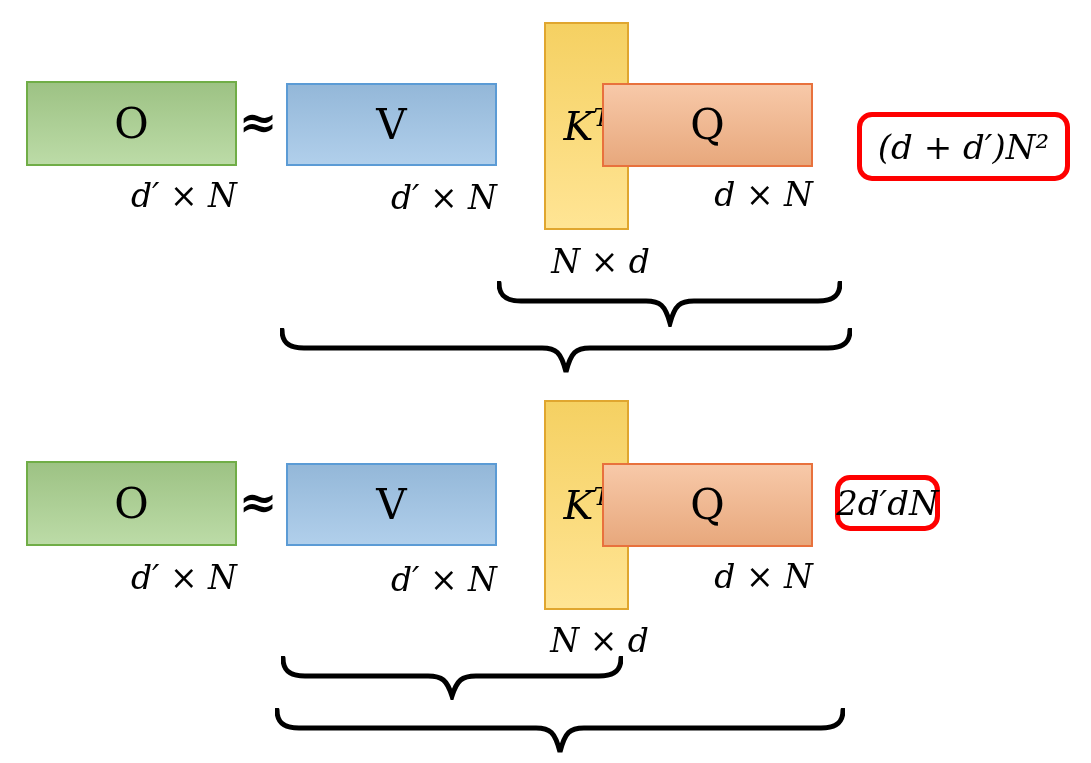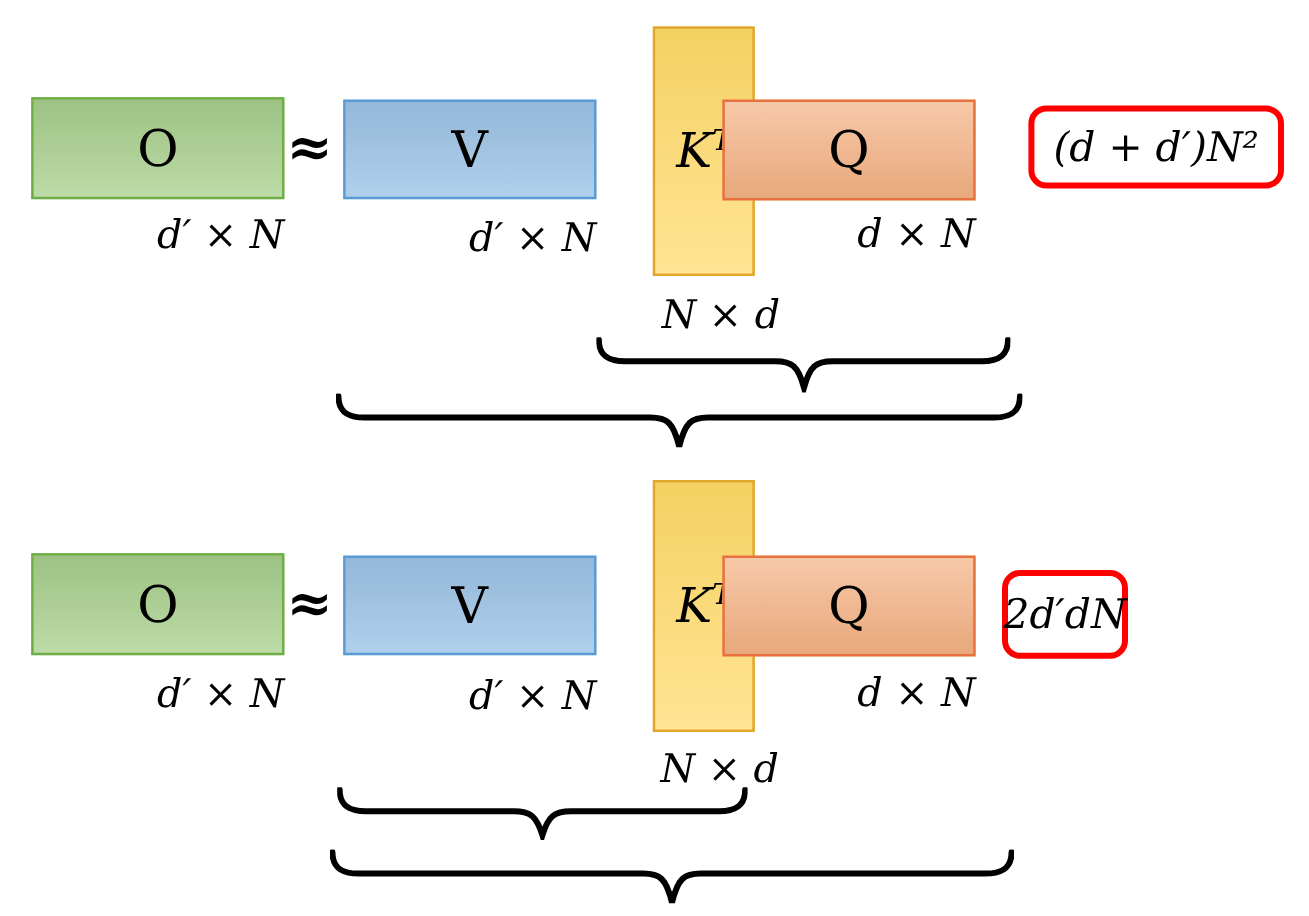--- a/index.html
+++ b/index.html
@@ -58,21 +58,21 @@
 
   <div class="matrix-box box-yellow" style="left:507px;top:22px;width:85px;height:208px">
     <span class="kt-label"><span>K</span><sup>T</sup></span>
   </div>
 
   <div class="matrix-box box-salmon" style="left:602px;top:83px;width:211px;height:84px">
     <span class="mat-label">Q</span>
   </div>
   <div class="dims" style="left:602px;top:178px;width:211px">d × N</div>
 
-  <div class="cost-box" style="left:857px;top:88px;width:213px;height:69px">
+  <div class="cost-box" style="left:857px;top:112px;width:213px;height:69px">
     <span class="cost-text">(d + d′)N²</span>
   </div>
 
   <div class="dims" style="left:450px;top:245px;width:200px">N × d</div>
 
   <svg class="brace" style="left:497px;top:281px" width="345" height="46" viewBox="0 0 345 46">
     <path d="M2,2 C2,14 8,20 24,20 L149,20 C163,20 168,24 173,42 C178,24 183,20 197,20 L321,20 C337,20 343,14 343,2"></path>
   </svg>
 
   <svg class="brace" style="left:280px;top:328px" width="572" height="48" viewBox="0 0 572 48">
@@ -93,21 +93,21 @@
 
   <div class="matrix-box box-yellow" style="left:507px;top:400px;width:85px;height:210px">
     <span class="kt-label"><span>K</span><sup>T</sup></span>
   </div>
 
   <div class="matrix-box box-salmon" style="left:602px;top:463px;width:211px;height:84px">
     <span class="mat-label">Q</span>
   </div>
   <div class="dims" style="left:602px;top:560px;width:211px">d × N</div>
 
-  <div class="cost-box" style="left:835px;top:475px;width:105px;height:74px">
+  <div class="cost-box" style="left:835px;top:475px;width:105px;height:56px">
     <span class="cost-text">2d′dN</span>
   </div>
 
   <div class="dims" style="left:449px;top:624px;width:200px">N × d</div>
 
   <svg class="brace" style="left:281px;top:656px" width="342" height="44" viewBox="0 0 342 44">
     <path d="M2,2 C2,14 8,20 24,20 L147,20 C161,20 166,24 171,40 C176,24 181,20 195,20 L318,20 C334,20 340,14 340,2"></path>
   </svg>
 
   <svg class="brace" style="left:275px;top:708px" width="570" height="48" viewBox="0 0 570 48">

